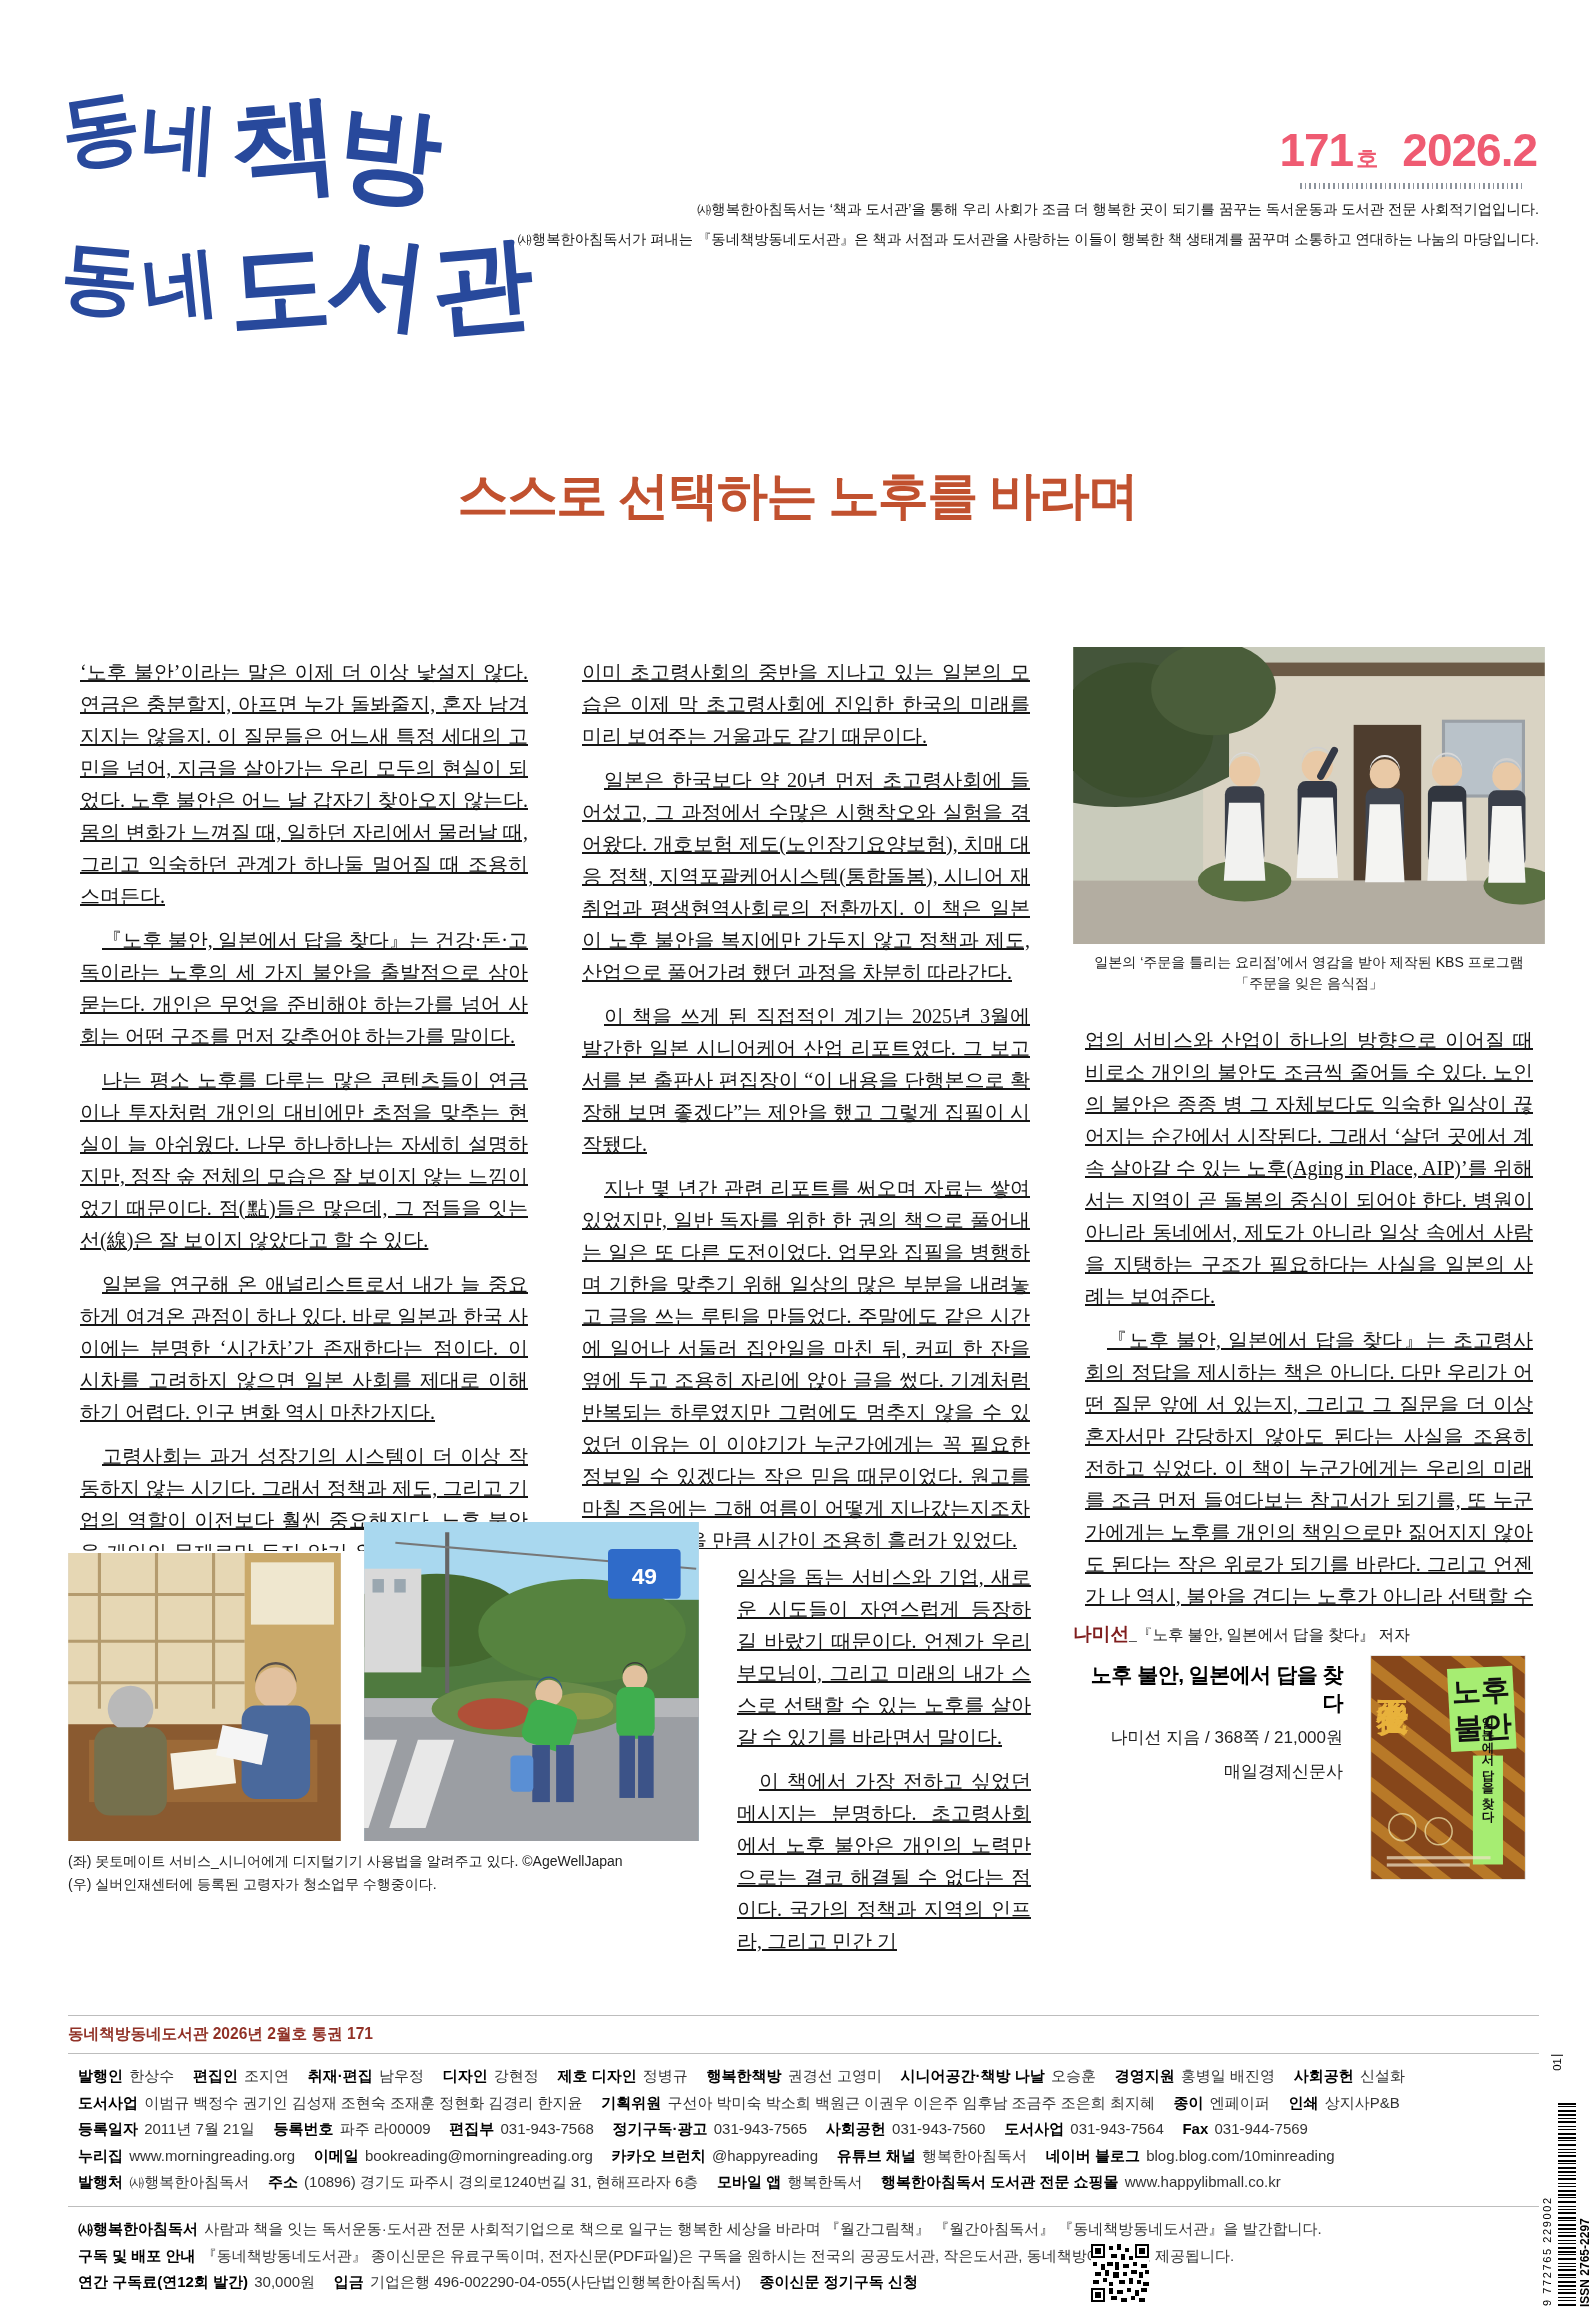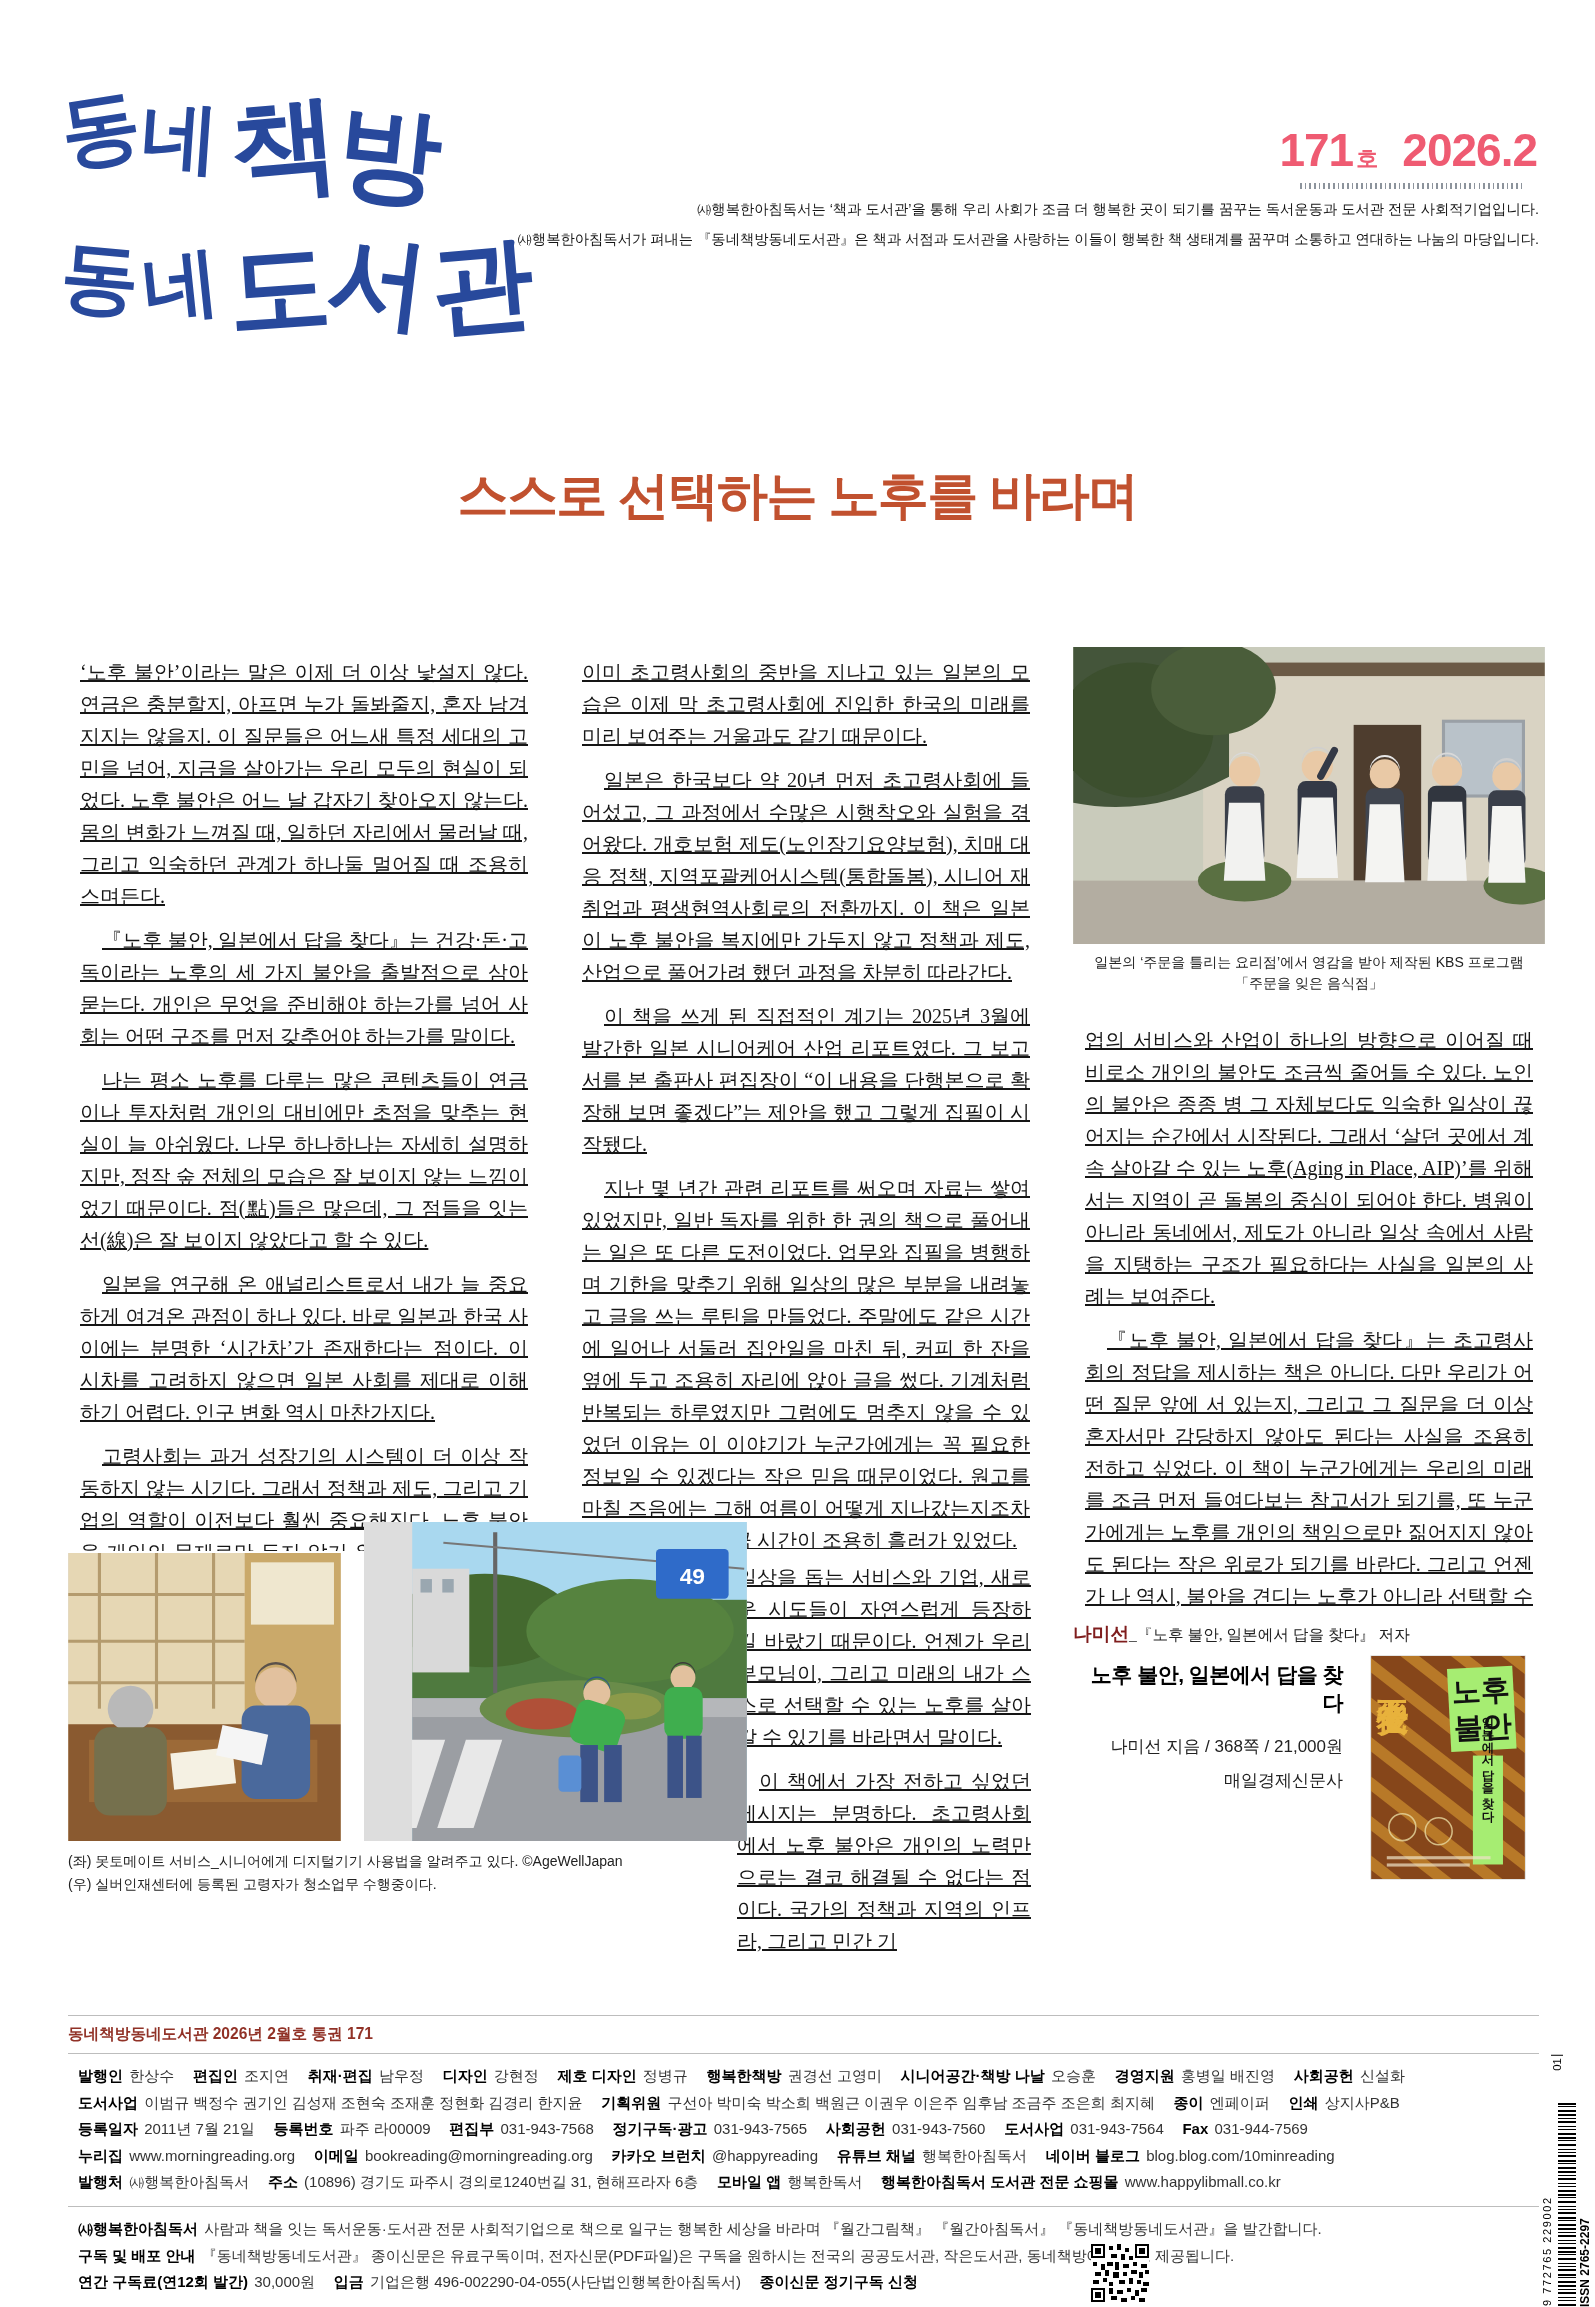--- a/index.html
+++ b/index.html
@@ -44,28 +44,28 @@
   #col3{left:1073px;top:1012px;width:472px;height:604px;}
 
   .byline{position:absolute;left:1073px;top:1621px;width:472px;font-size:15.6px;color:#222;}
   .byline .nm{font-weight:bold;font-size:18.7px;color:#7f1d1d;font-family:"Liberation Sans",sans-serif;}
   .byline .rest{font-family:"Liberation Serif","DejaVu Serif",serif;}
 
   
   .ph{position:absolute;z-index:5;background:#dddddd;overflow:hidden;}
   #photoA{left:1073px;top:647px;width:472px;height:297px;}
   #photoB{left:68px;top:1553px;width:273px;height:288px;}
-  #photoC{left:364px;top:1522px;width:335px;height:319px;padding-left:48px;}
+  #photoC{left:364px;top:1522px;width:335px;height:319px;}
   .capA{position:absolute;left:1073px;top:952px;width:472px;text-align:center;
         font-size:14px;line-height:21px;color:#222;z-index:6;}
   .capB{position:absolute;left:68px;top:1850px;width:649px;font-size:14px;line-height:23px;color:#222;z-index:6;}
 
   
   .bookinfo{position:absolute;left:1073px;top:1661px;width:270px;text-align:right;z-index:6;}
-  .bookinfo .bt{font-size:21px;font-weight:bold;color:#000;margin-bottom:18px;letter-spacing:-0.5px;}
+  .bookinfo .bt{font-size:21px;font-weight:bold;color:#000;margin-bottom:9px;letter-spacing:-0.5px;}
   .bookinfo .bi{font-size:17px;color:#222;margin-bottom:11.4px;}
   .bookinfo .bp{font-size:17px;color:#222;}
   #cover{left:1371px;top:1656px;width:154px;height:223px;box-shadow:0 0 0 0.5px #c9c9c9;}
 
   
   .hr{position:absolute;left:68px;width:1471px;height:1px;background:#bdbdbd;}
   #hr1{top:2015px;} #hr2{top:2053px;} #hr3{top:2206px;}
   .sectitle{position:absolute;left:68px;top:2024px;font-size:15.6px;font-weight:bold;color:#913227;}
   .fblock{position:absolute;left:78px;width:1434px;font-size:15px;line-height:26.5px;color:#222;}
   #fmast{top:2063px;} #fabout{top:2216px;width:1371px;}

